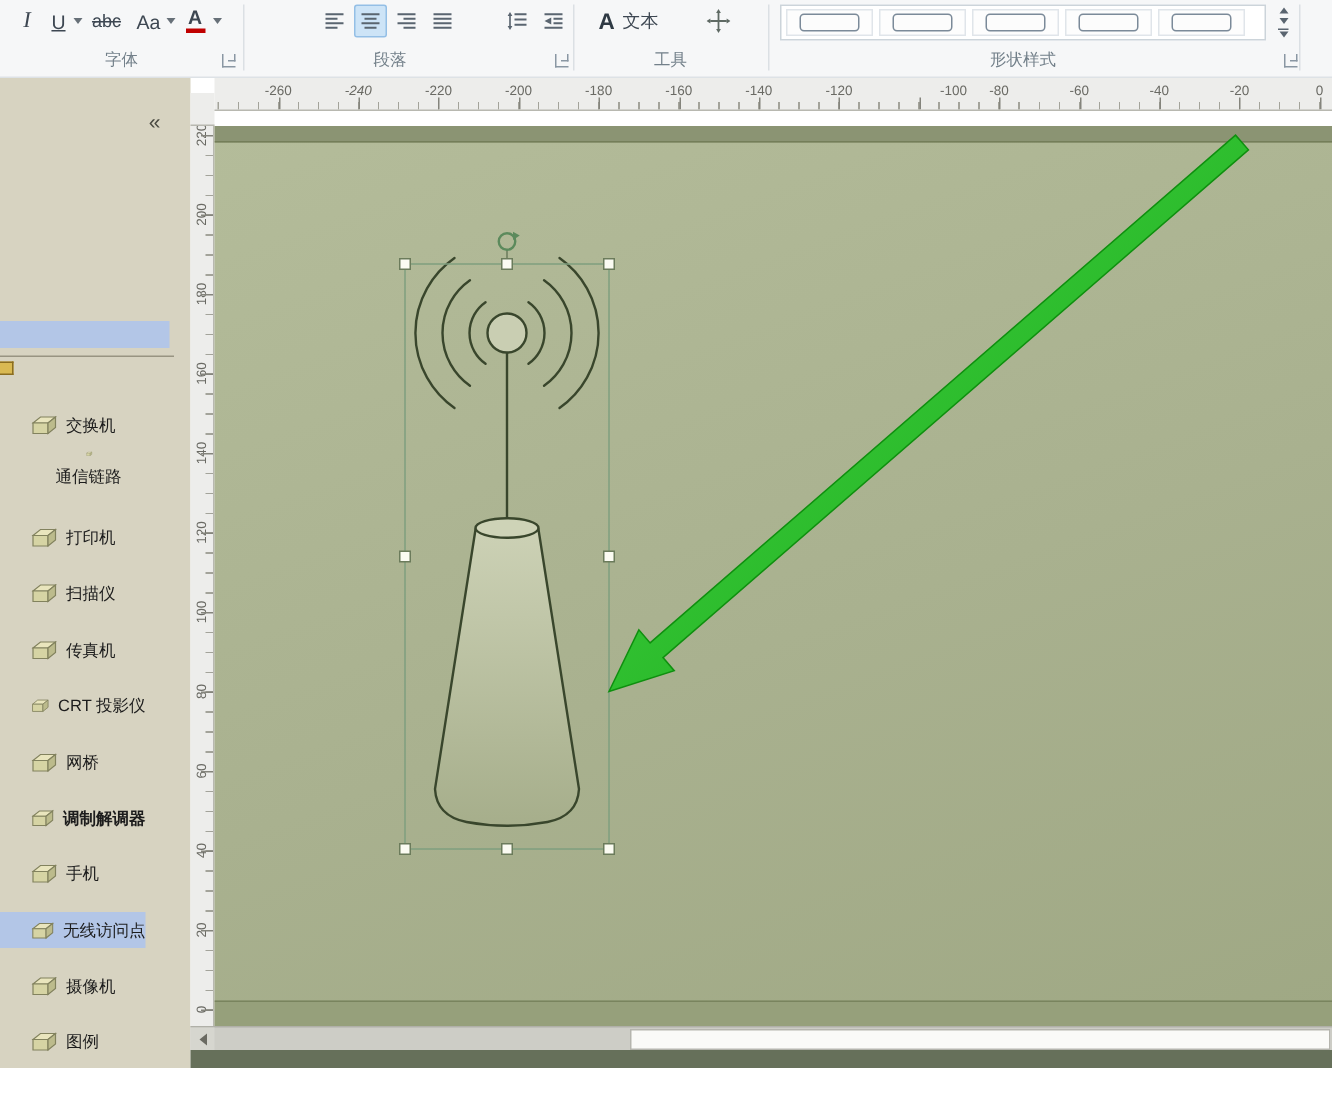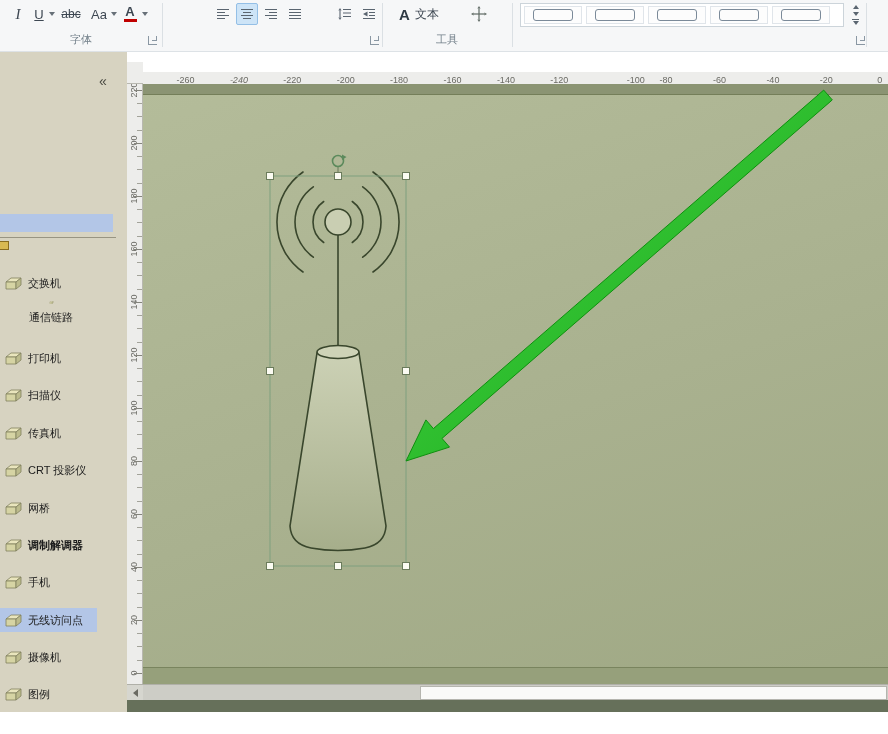--- a/index.html
+++ b/index.html
@@ -32,27 +32,27 @@
   .tri-up-s { width:0; height:0; border-left:3.5px solid transparent; border-right:3.5px solid transparent; border-bottom:4px solid #5a6570; }
   .tri-down-s { width:0; height:0; border-left:3.5px solid transparent; border-right:3.5px solid transparent; border-top:4px solid #5a6570; }
   .tri-more { width:7px; border-top:1px solid #5a6570; padding-top:1px; display:flex; justify-content:center; }
 
   
   .stencil-panel { position:absolute; left:0; top:52px; width:127px; height:660px; background:#d7d3c1; overflow:hidden; }
   .collapse-btn { position:absolute; top:20px; left:94px; font-size:14px; color:#4a4a42; width:18px; height:18px; text-align:center; line-height:18px; }
   .stencil-highlight { position:absolute; top:162px; left:0; width:113px; height:18px; background:#b3c6e7; }
   .stencil-divider { position:absolute; top:185px; left:0; width:116px; height:1px; background:#989482; }
   .folder-frag { position:absolute; top:189px; left:0; width:9px; height:9px; background:#d9b952; border:1px solid #8a6d20; border-left:none; }
-  .stencil-item { position:absolute; left:0; width:97px; height:24px; display:flex; align-items:center; gap:6px; padding-left:5px; cursor:default; }
+  .stencil-item { position:absolute; left:0; width:97px; height:24px; display:flex; align-items:center; gap:6px; padding-left:21px; cursor:default; }
   .stencil-item.selected { background:#b3c6e7; }
   .stencil-item .s-label { font-size:11px; color:#1c1c1c; white-space:nowrap; }
 
   
   .ruler-corner { position:absolute; left:127px; top:62px; width:16px; height:22px; background:#ededeb; border-bottom:1px solid #b8b8b0; }
-  .hruler { position:absolute; left:143px; top:72px; width:745px; height:22px; background:#ededeb; border-bottom:1px solid #b8b8b0; overflow:hidden;
+  .hruler { position:absolute; left:143px; top:52px; width:745px; height:22px; background:#ededeb; border-bottom:1px solid #b8b8b0; overflow:hidden;
     background-image:repeating-linear-gradient(90deg,#a3a39a 0 1px,transparent 1px 13.35px);
     background-size:100% 5px; background-position:2.45px 100%; background-repeat:no-repeat; }
   .hlab { position:absolute; top:3px; width:30px; text-align:center; font-size:9px; color:#6a6a64; }
   .htick { position:absolute; bottom:0; width:1px; height:8px; background:#84847c; }
   .vruler { position:absolute; left:127px; top:84px; width:16px; height:600px; background:#ededeb; border-right:1px solid #b8b8b0; overflow:hidden;
     background-image:repeating-linear-gradient(180deg,#a3a39a 0 1px,transparent 1px 13.25px);
     background-size:5px 100%; background-position:100% 6px; background-repeat:no-repeat; }
   .vlab { position:absolute; left:-2px; width:20px; height:12px; text-align:center; font-size:9px; color:#6a6a64; transform:rotate(-90deg); }
   .vtick { position:absolute; right:0; width:8px; height:1px; background:#84847c; }
 
@@ -129,20 +129,21 @@
         <path d="M2,12 L0.4,9.4 H3.6 Z" fill="#5a6570"></path>
       </svg>
     </div>
     <div class="rbtn" style="left:358px;width:22px;">
       <svg class="icon-svg" width="14" height="12" viewBox="0 0 14 12">
         <path d="M1,1.5H13 M7,4.5H13 M7,7.5H13 M1,10.5H13" stroke="#5a6570" stroke-width="1.2" fill="none"></path>
         <path d="M1,6 L5.5,3.6 V8.4 Z" fill="#5a6570"></path>
       </svg>
     </div>
     <span class="dlg" style="left:370px;"></span>
+    <div class="grp-label" style="left:162px;width:196px;">段落</div>
     <div class="ribbon-sep" style="left:382px;"></div>
 
     <div class="rbtn text-tool" style="left:390px;width:58px;">
       <span class="big-a">A</span>
       <span>文本</span>
     </div>
     <div class="rbtn" style="left:466px;width:26px;">
       <svg class="icon-svg" width="16" height="16" viewBox="0 0 16 16">
         <line x1="8" y1="2.5" x2="8" y2="13.5" stroke="#5f6a64" stroke-width="1.2"></line>
         <line x1="2.5" y1="8" x2="13.5" y2="8" stroke="#5f6a64" stroke-width="1.2"></line>
@@ -173,20 +174,21 @@
         </div>
     </div>
     <div class="gal-nav">
       <span class="tri-up-s"></span>
       <span class="tri-down-s"></span>
       <span class="tri-more">
           <span class="tri-down-s"></span>
         </span>
     </div>
     <span class="dlg" style="left:856px;"></span>
+    <div class="grp-label" style="left:512px;width:340px;">形状样式</div>
     <div class="ribbon-sep" style="left:866px;"></div>
   </div>
 
   <div class="stencil-panel">
     <div class="collapse-btn">«</div>
     <div class="stencil-highlight"></div>
     <div class="stencil-divider"></div>
     <div class="folder-frag"></div>
     <div style="position:absolute;inset:0;">
         <div class="stencil-item" style="top: 219px;">

